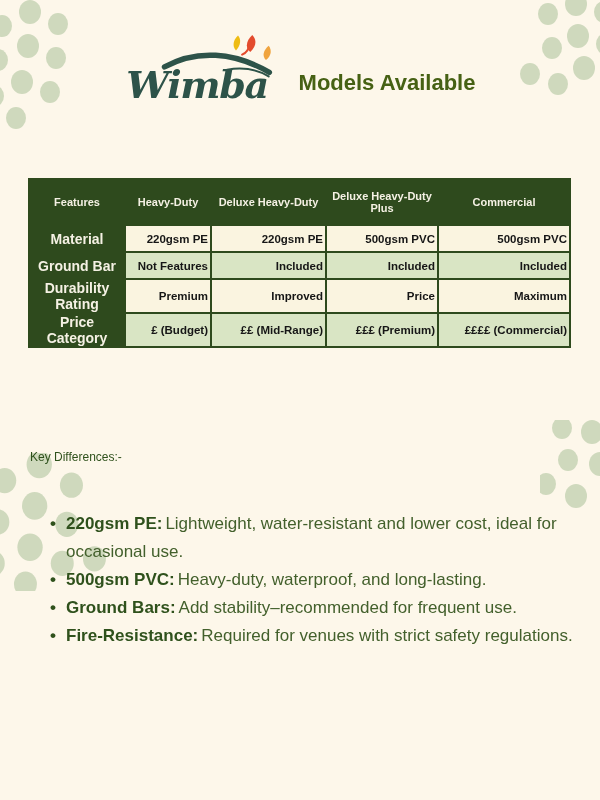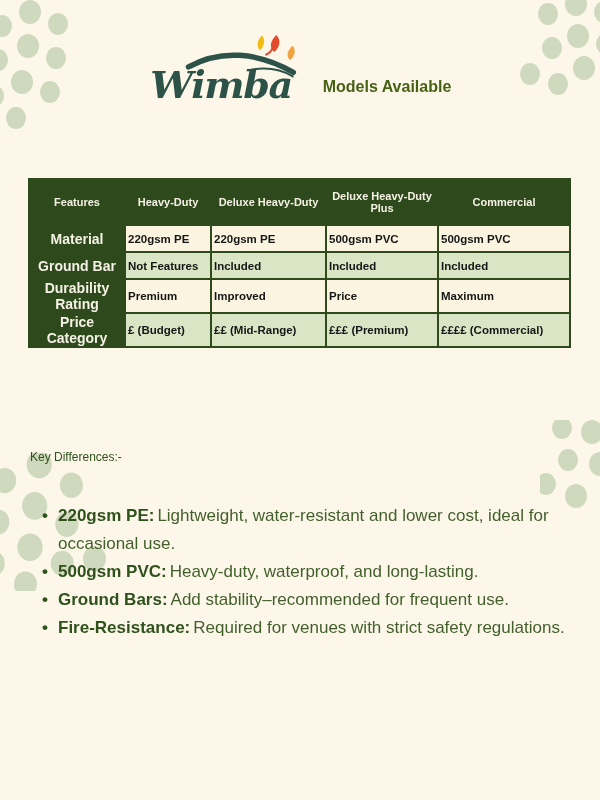--- a/index.html
+++ b/index.html
@@ -26,54 +26,54 @@
     display:flex;justify-content:center;align-items:flex-end;gap:14px;
   }
   .logo-svg{width:160px;height:78px;display:block;}
   .logo-word{
     font-family:"DejaVu Serif","Liberation Serif",serif;
     font-weight:bold;font-style:italic;
     fill:var(--logo_teal,#2d5349);
   }
   .page-title{
     color:var(--title_olive,#466114);
-    font-size:16px;font-weight:bold;
+    font-size:22px;font-weight:bold;
     padding-bottom:14px;letter-spacing:0px;
   }
 
   
   .table-wrap{position:absolute;left:28px;top:178px;border-radius:15px;}
   table{border-collapse:collapse;table-layout:fixed;}
   th,td{border:2px solid var(--dark_green,#2e4a1d);padding:0 2px;}
   thead th{
     background:var(--dark_green,#2e4a1d);
     color:var(--label_text,#f5f1e4);
     font-size:11px;font-weight:bold;height:44px;text-align:center;
   }
   tbody th{
     background:var(--dark_green,#2e4a1d);
     color:var(--label_text,#f5f1e4);
     font-size:14px;font-weight:bold;height:25px;text-align:center;
   }
   tbody td{
-    text-align:left;font-weight:bold;font-size:11.5px;
+    text-align:right;font-weight:bold;font-size:11.5px;
     color:#161616;
   }
   tbody tr:nth-child(odd) td{background:var(--cream_cell,#faf4e0);}
   tbody tr:nth-child(even) td{background:var(--light_green_cell,#d9e5c4);}
 
   
   .kd-heading{
     position:absolute;left:30px;top:450px;
     color:var(--heading_green,#2f511c);
     font-size:12px;font-weight:normal;
   }
   .kd-list{
     position:absolute;left:40px;top:502px;width:522px;
-    margin:0;padding:0 0 0 18px;
+    margin:8px;padding:0 0 0 18px;
     color:var(--body_green,#43602c);
     font-size:17px;line-height:28px;
     list-style:none;
   }
   .kd-list li{position:relative;}
   .kd-list li::before{
     content:"\2022";
     position:absolute;left:-16px;top:0;
     color:var(--heading_green,#2f511c);font-weight:bold;
   }

